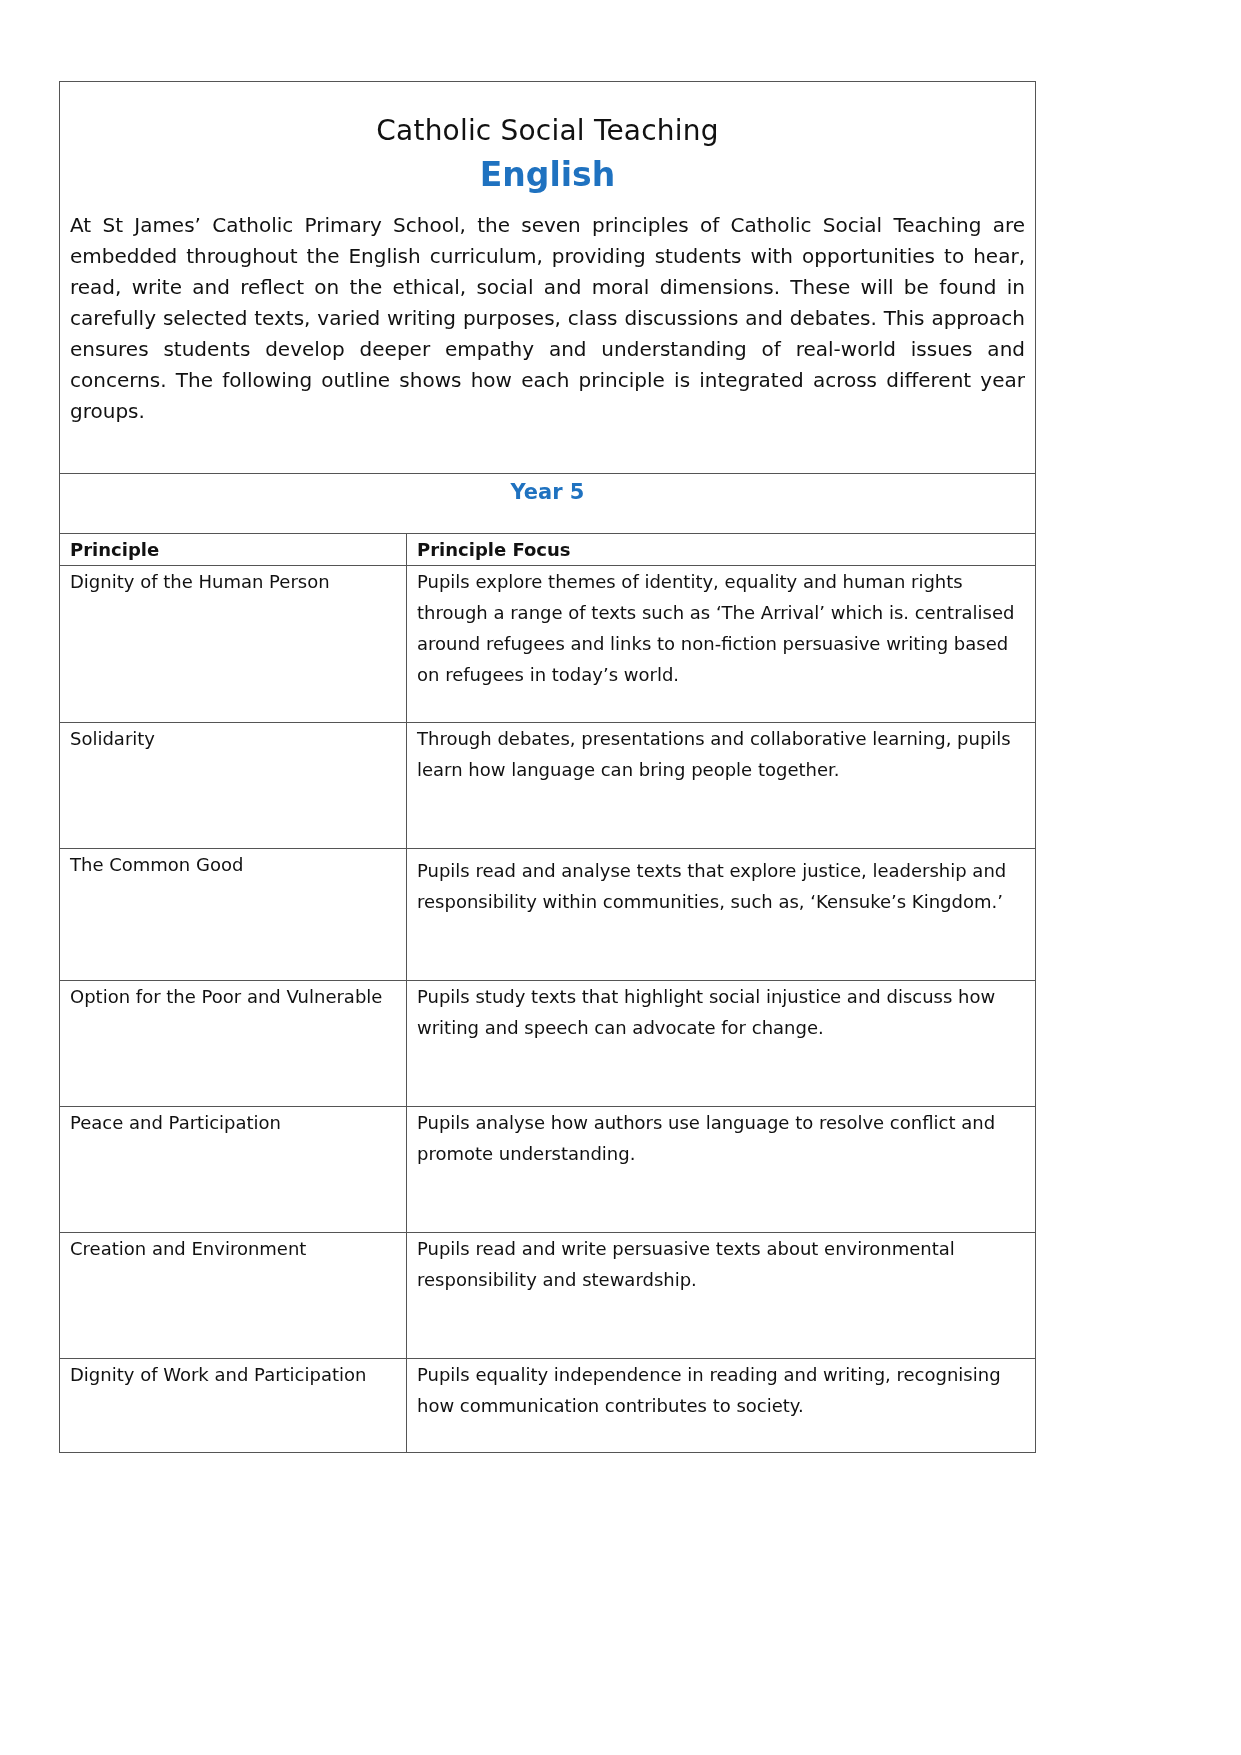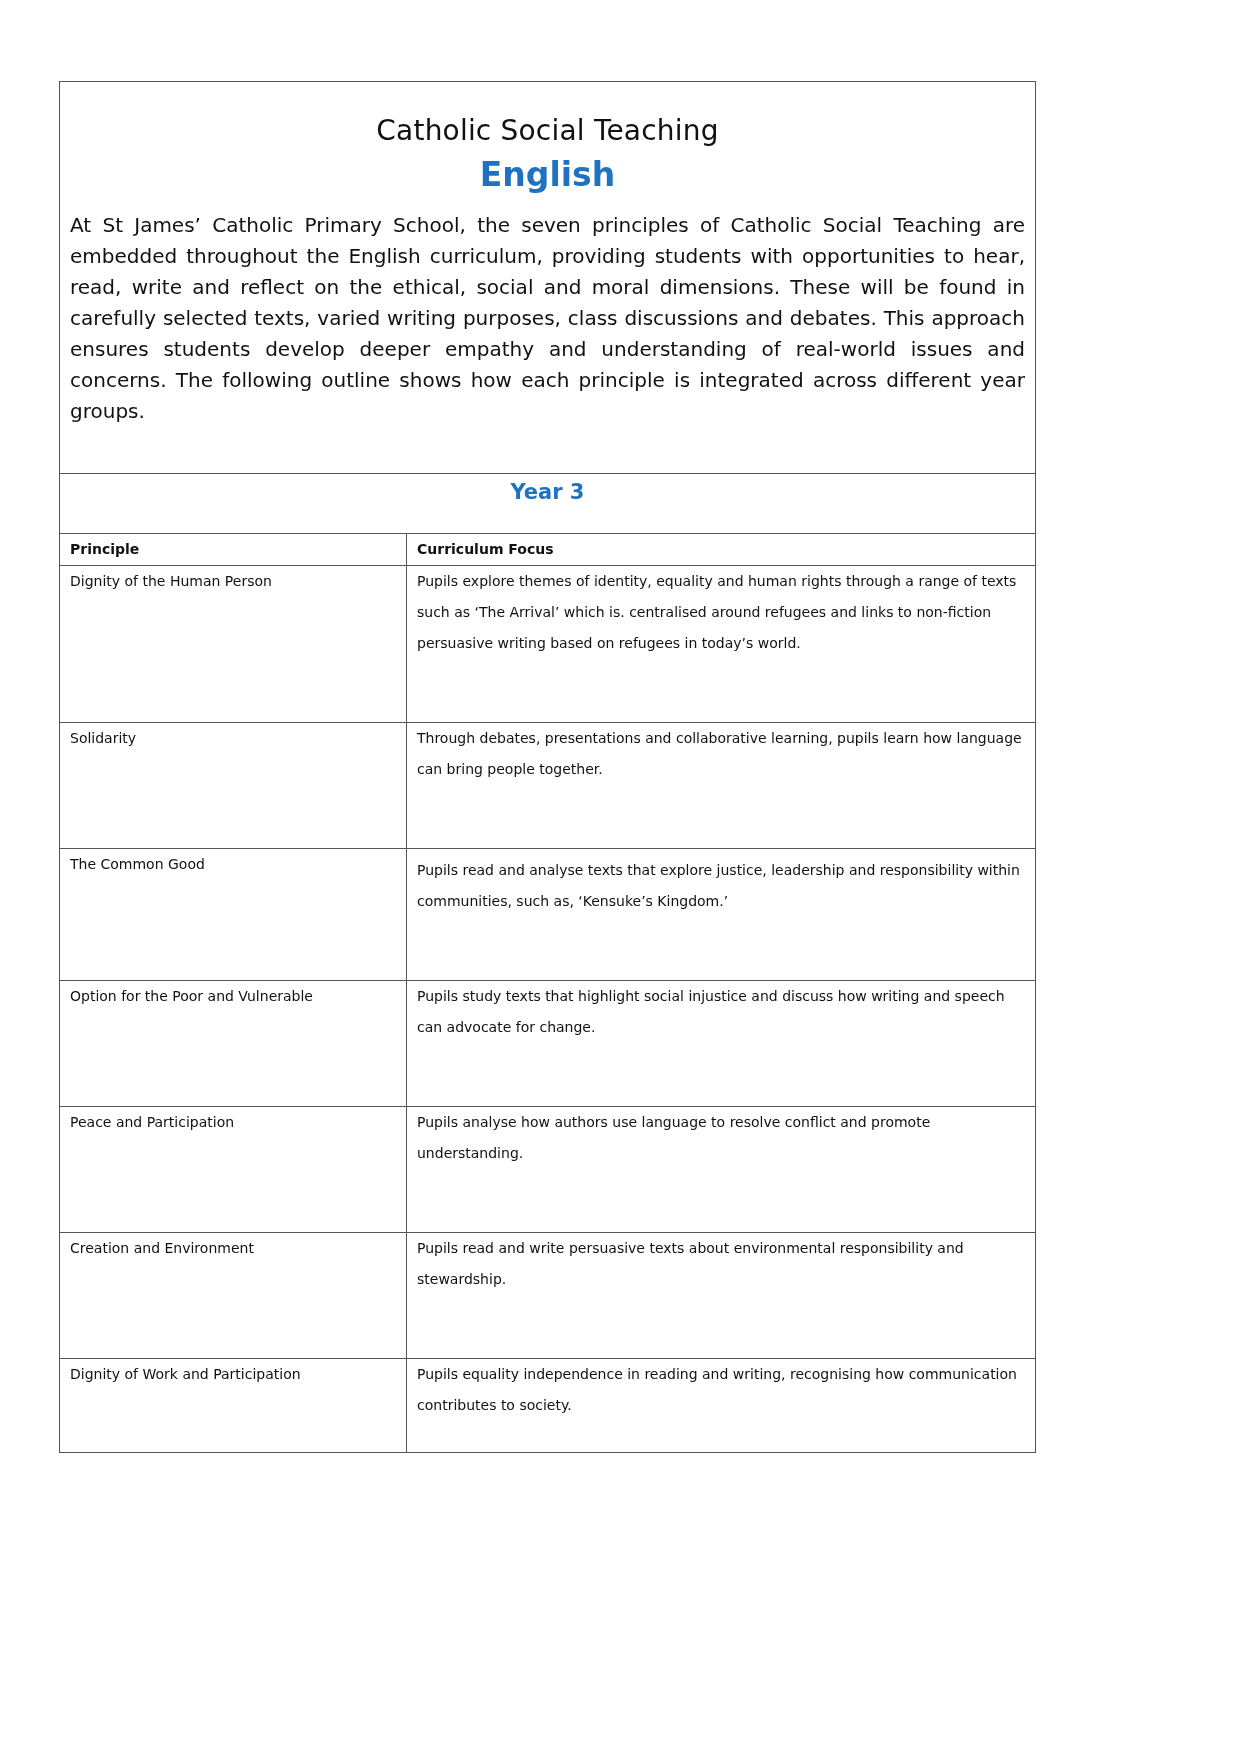--- a/index.html
+++ b/index.html
@@ -4,44 +4,44 @@
 <style>
   html, body { margin:0; padding:0; background:#ffffff; }
   body { width:1241px; height:1755px; position:relative; font-family:"DejaVu Sans", sans-serif; color:#111; }
   .page-box { position:absolute; left:59px; top:81px; width:977px; border:1px solid #555; box-sizing:border-box; }
   .intro { height:362px; border-bottom:1px solid #555; box-sizing:border-box; padding:0 10px; }
   .doc-title { text-align:center; font-size:28px; margin-top:30px; line-height:38px; letter-spacing:0.2px; }
   .doc-subject { text-align:center; font-size:33px; font-weight:bold; color:#1f72c0; line-height:42px; margin-top:4px; }
   .intro-text { font-size:20px; line-height:31px; text-align:justify; margin-top:14px; }
   .year-band { height:60px; border-bottom:1px solid #555; box-sizing:border-box; text-align:center; font-weight:bold; color:#1f72c0; font-size:21px; padding-top:6px; }
   table.cst { width:100%; border-collapse:collapse; table-layout:fixed; }
-  table.cst td, table.cst th { border-top:1px solid #555; vertical-align:top; font-size:14px; line-height:31px; padding:0 10px 0 10px; text-align:left; }
+  table.cst td, table.cst th { border-top:1px solid #555; vertical-align:top; font-size:18px; line-height:31px; padding:0 10px 0 10px; text-align:left; }
   table.cst tr:first-child th { border-top:none; }
   table.cst th { font-weight:bold; height:31px; }
   table.cst .c1 { width:326px; border-right:1px solid #555; }
   table.cst td.c2 { padding-left:10px; }
   .r1 td { height:156px; }
   .r2 td, .r3 td, .r4 td, .r5 td, .r6 td { height:125px; }
   .r7 td { height:93px; }
 </style>
 </head>
 <body>
 
 <div class="page-box">
   <div class="intro">
     <div class="doc-title">Catholic Social Teaching</div>
     <div class="doc-subject">English</div>
     <div class="intro-text">At St James’ Catholic Primary School, the seven principles of Catholic Social Teaching are embedded throughout the English curriculum, providing students with opportunities to hear, read, write and reflect on the ethical, social and moral dimensions. These will be found in carefully selected texts, varied writing purposes, class discussions and debates. This approach ensures students develop deeper empathy and understanding of real-world issues and concerns. The following outline shows how each principle is integrated across different year groups.</div>
   </div>
-  <div class="year-band">Year 3</div>
+  <div class="year-band">Year 5</div>
   <table class="cst">
     <tbody>
         <tr>
       <th class="c1">Principle</th>
-      <th class="c2">Curriculum Focus</th>
+      <th class="c2">Principle Focus</th>
     </tr>
     <tr class="r1">
       <td class="c1">Dignity of the Human Person</td>
       <td class="c2">Pupils explore themes of identity, equality and human rights through a range of texts such as ‘The Arrival’ which is. centralised around refugees and links to non-fiction persuasive writing based on refugees in today’s world.</td>
     </tr>
     <tr class="r2">
       <td class="c1">Solidarity</td>
       <td class="c2">Through debates, presentations and collaborative learning, pupils learn how language can bring people together.</td>
     </tr>
     <tr class="r3">

